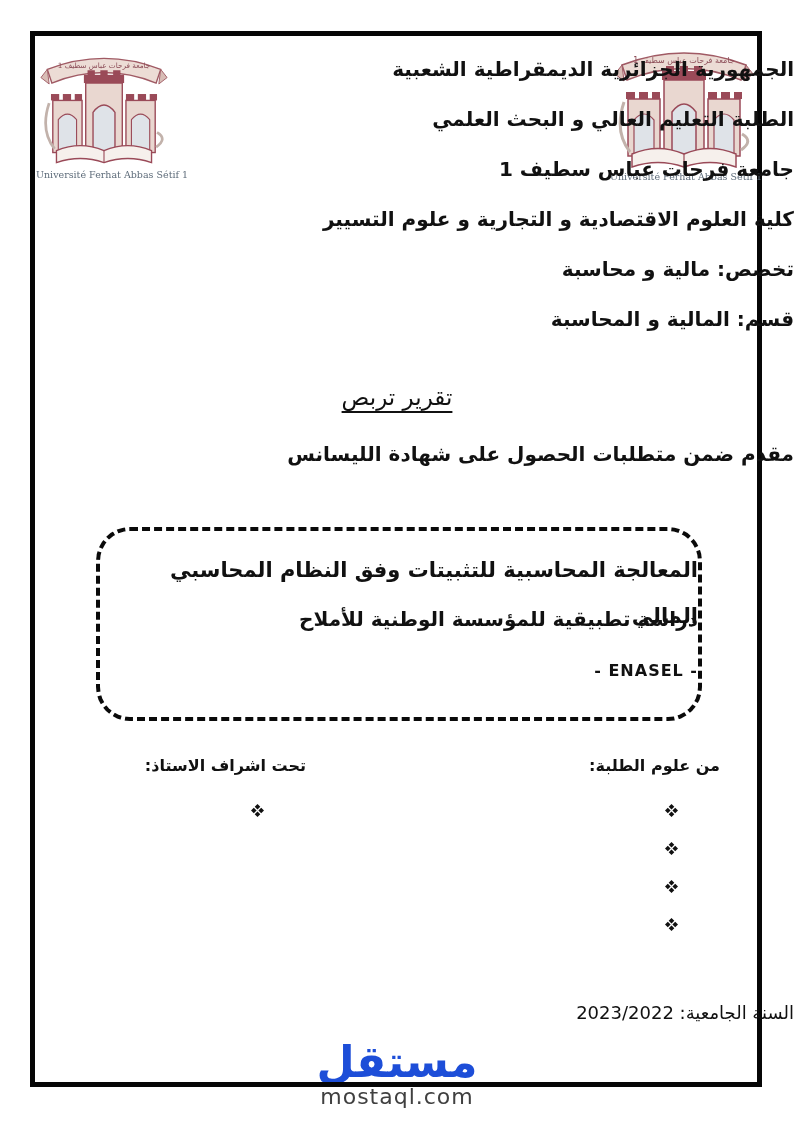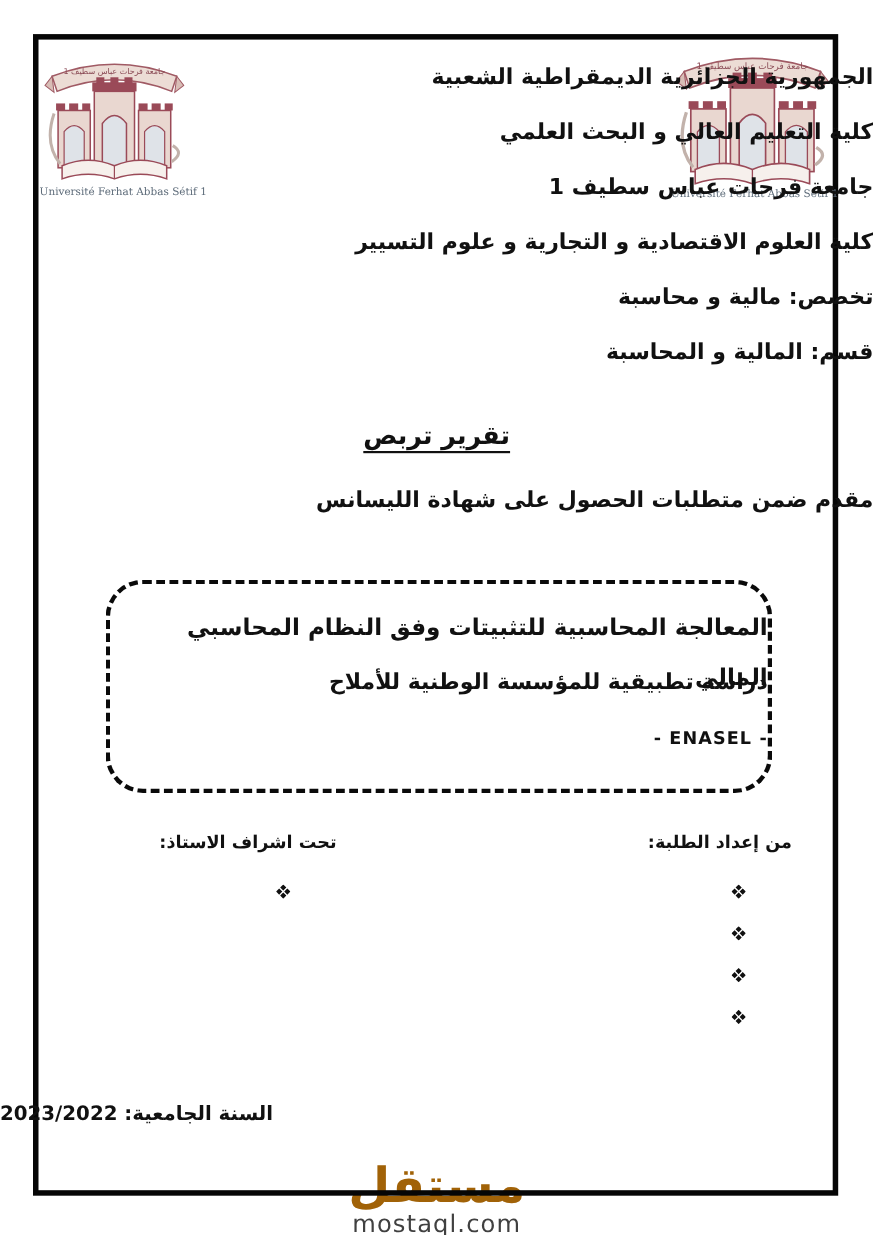--- a/index.html
+++ b/index.html
@@ -8,38 +8,38 @@
     font-family:"DejaVu Sans",sans-serif;color:#111;overflow:hidden;
   }
   
   .frame{
     position:absolute;left:30px;top:31px;width:732px;height:1056px;
     border:5px solid #060606;box-sizing:border-box;z-index:2;pointer-events:none;
   }
   .content{position:absolute;inset:0;z-index:3;padding-left:30px;}
   
   .watermark{position:absolute;left:0;right:0;top:1040px;text-align:center;z-index:1;}
-  .watermark .wm-ar{font-size:44px;font-weight:bold;color:#a16207;line-height:1;margin-top:17px;}
+  .watermark .wm-ar{font-size:44px;font-weight:bold;color:#1d4ed8;line-height:1;}
   .watermark .wm-domain{font-size:22px;color:#404040;line-height:1;margin-top:2px;letter-spacing:1px;}
   
   .logo{position:absolute;width:136px;text-align:center;}
   .logo-left{left:36px;top:42px;}
   .logo-right{left:610px;top:38px;width:148px;}
   .logo svg{display:block;margin:0 auto;}
   .logo .caption{
     font-family:"DejaVu Serif",serif;font-size:9.5px;color:#5e6c7a;
     margin-top:1px;white-space:nowrap;
   }
   
   .header-block{position:absolute;left:0;right:0;top:44px;text-align:right;direction:rtl;}
   .header-line{height:50px;line-height:50px;font-size:20px;font-weight:bold;}
   
   .report-title{
     position:absolute;left:0;right:0;top:384px;text-align:center;direction:rtl;
-    font-size:23px;font-weight:bold;text-decoration:underline;text-underline-offset:6px;
+    font-size:23px;font-weight:normal;text-decoration:underline;text-underline-offset:6px;
   }
   .report-subtitle{position:absolute;left:0;right:0;top:442px;direction:rtl;
     font-size:20px;font-weight:bold;}
   .lead-in{position:absolute;left:0;right:0;top:491px;text-align:center;direction:rtl;
     font-size:19px;font-weight:bold;}
   
   .title-box{
     position:absolute;left:96px;top:527px;width:606px;height:194px;box-sizing:border-box;
     border:4px dashed #0a0a0a;border-radius:34px;text-align:right;direction:rtl;
     padding-top:16px;
@@ -51,22 +51,22 @@
   .credits{
     position:absolute;left:74px;right:74px;top:756px;
     display:flex;direction:rtl;justify-content:space-between;
   }
   .credit-col{width:232px;}
   .credit-heading{font-size:16px;font-weight:bold;text-align:right;direction:rtl;height:30px;}
   .bullet-list{margin-top:14px;}
   .bullet-item{height:38px;text-align:right;direction:rtl;padding-right:42px;box-sizing:border-box;}
   .bullet-item svg{display:inline-block;vertical-align:middle;}
   
-  .academic-year{position:absolute;left:0;right:0;top:1002px;text-align:left;direction:rtl;
-    font-size:18px;font-weight:bold;}
+  .academic-year{position:absolute;left:0;right:0;top:1002px;text-align:right;direction:rtl;
+    font-size:18px;font-weight:normal;}
 </style>
 </head>
 <body>
 
 <div class="watermark">
   <div class="wm-ar">مستقل</div>
   <div class="wm-domain">mostaql.com</div>
 </div>
 
 <div class="frame"></div>
@@ -128,39 +128,39 @@
       <path d="M10,64 Q0,94 16,114" fill="none" stroke="#c2b2ab" stroke-width="3"></path>
       <path d="M128,96 Q140,103 127,112" fill="none" stroke="#c2b2ab" stroke-width="3"></path>
       <path d="M18,116 Q44,105 70,116 Q96,105 122,116 L122,129 Q96,120 70,129 Q44,120 18,129 Z" fill="#f6f0ec" stroke="#9a4a58" stroke-width="1.5"></path>
       <line x1="70" y1="116" x2="70" y2="129" stroke="#9a4a58" stroke-width="1.2"></line>
     </svg>
     <div class="caption">Université Ferhat Abbas Sétif 1</div>
   </div>
 
   <div class="header-block">
     <div class="header-line">الجمهورية الجزائرية الديمقراطية الشعبية</div>
-    <div class="header-line">كلية التعليم العالي و البحث العلمي</div>
+    <div class="header-line">الطلبة التعليم العالي و البحث العلمي</div>
     <div class="header-line">جامعة فرحات عباس سطيف 1</div>
     <div class="header-line">كلية العلوم الاقتصادية و التجارية و علوم التسيير</div>
     <div class="header-line">تخصص: مالية و محاسبة</div>
     <div class="header-line">قسم: المالية و المحاسبة</div>
   </div>
 
   <div class="report-title">تقرير تربص</div>
   <div class="report-subtitle">مقدم ضمن متطلبات الحصول على شهادة الليسانس</div>
 
   <div class="title-box">
     <div class="box-line1">المعالجة المحاسبية للتثبيتات وفق النظام المحاسبي المالي</div>
     <div class="box-line2">دراسة تطبيقية للمؤسسة الوطنية للأملاح</div>
     <div class="box-line3">- ENASEL -</div>
   </div>
 
   <div class="credits">
     <div class="credit-col">
-      <div class="credit-heading">من إعداد الطلبة:</div>
+      <div class="credit-heading">من علوم الطلبة:</div>
       <div class="bullet-list">
         <div class="bullet-item">
           <svg width="13" height="13" viewBox="0 0 13 13">
               <path d="M6.5 0 L9.3 2.8 6.5 5.6 3.7 2.8 Z M6.5 7.4 L9.3 10.2 6.5 13 3.7 10.2 Z M0 6.5 L2.8 3.7 5.6 6.5 2.8 9.3 Z M7.4 6.5 L10.2 3.7 13 6.5 10.2 9.3 Z" fill="#111"></path>
             </svg>
         </div>
         <div class="bullet-item">
           <svg width="13" height="13" viewBox="0 0 13 13">
               <path d="M6.5 0 L9.3 2.8 6.5 5.6 3.7 2.8 Z M6.5 7.4 L9.3 10.2 6.5 13 3.7 10.2 Z M0 6.5 L2.8 3.7 5.6 6.5 2.8 9.3 Z M7.4 6.5 L10.2 3.7 13 6.5 10.2 9.3 Z" fill="#111"></path>
             </svg>

